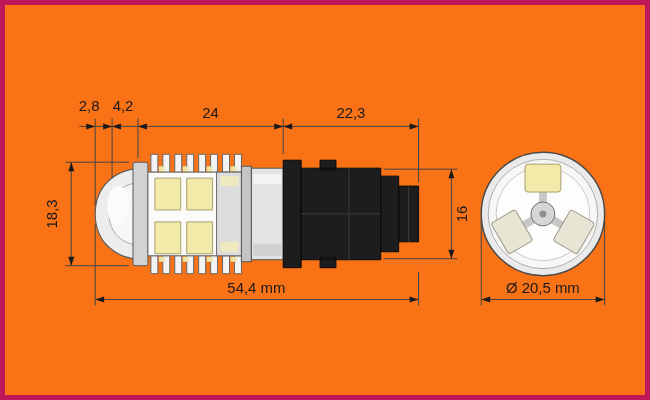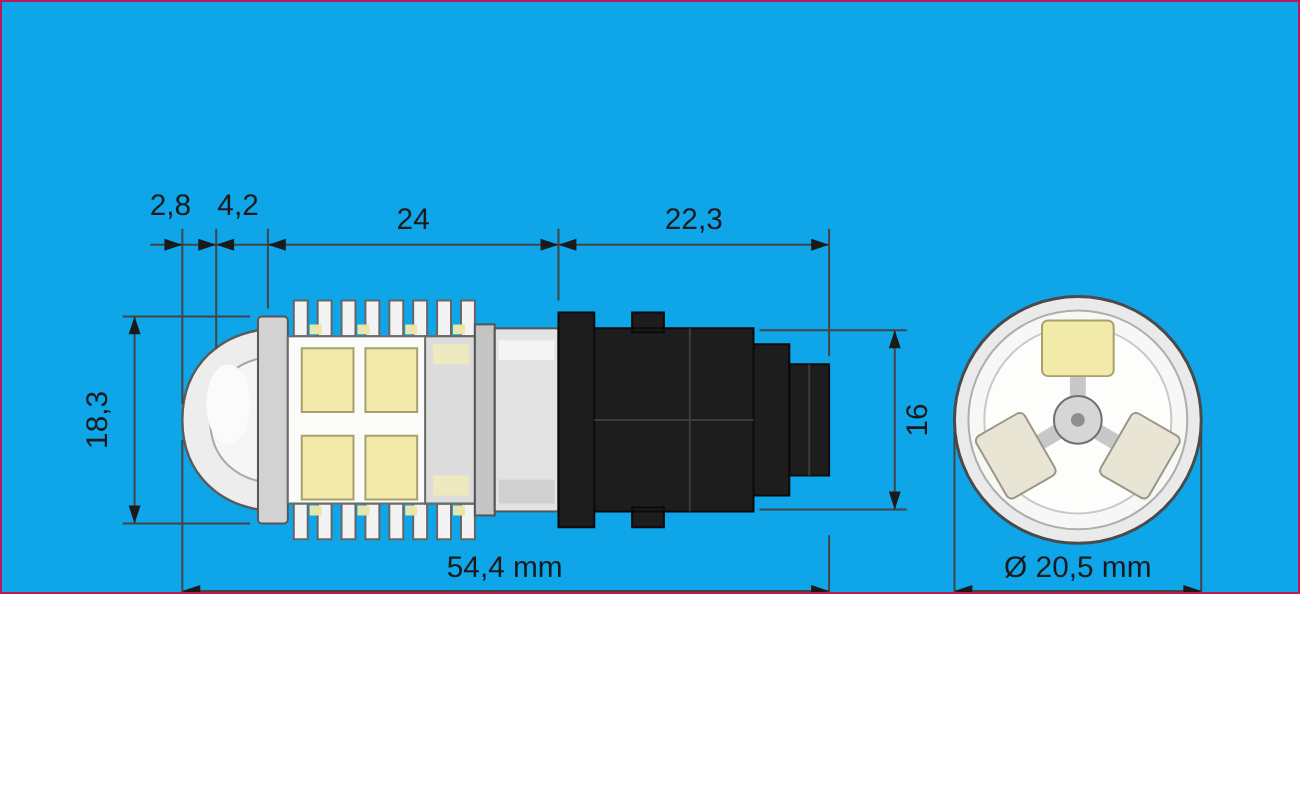--- a/index.html
+++ b/index.html
@@ -1,21 +1,21 @@
 <!DOCTYPE html>
 <html><head>
 <meta charset="utf-8">
 <style>
   html,body{margin:0;padding:0;background:#fff;}
   .canvas{
     position:relative;
-    width:650px;height:297px;
+    width:650px;height:400px;
     box-sizing:border-box;
-    border:1px solid #be185d;
-    background:#0ea5e9;
+    border:5px solid #be185d;
+    background:#f97316;
     font-family:"Liberation Sans", sans-serif;
     overflow:hidden;
   }
   svg{display:block;}
   text{
     font-family:"Liberation Sans", sans-serif;
     font-size:15px;
     fill:#1a1a1a;
   }
 </style>

